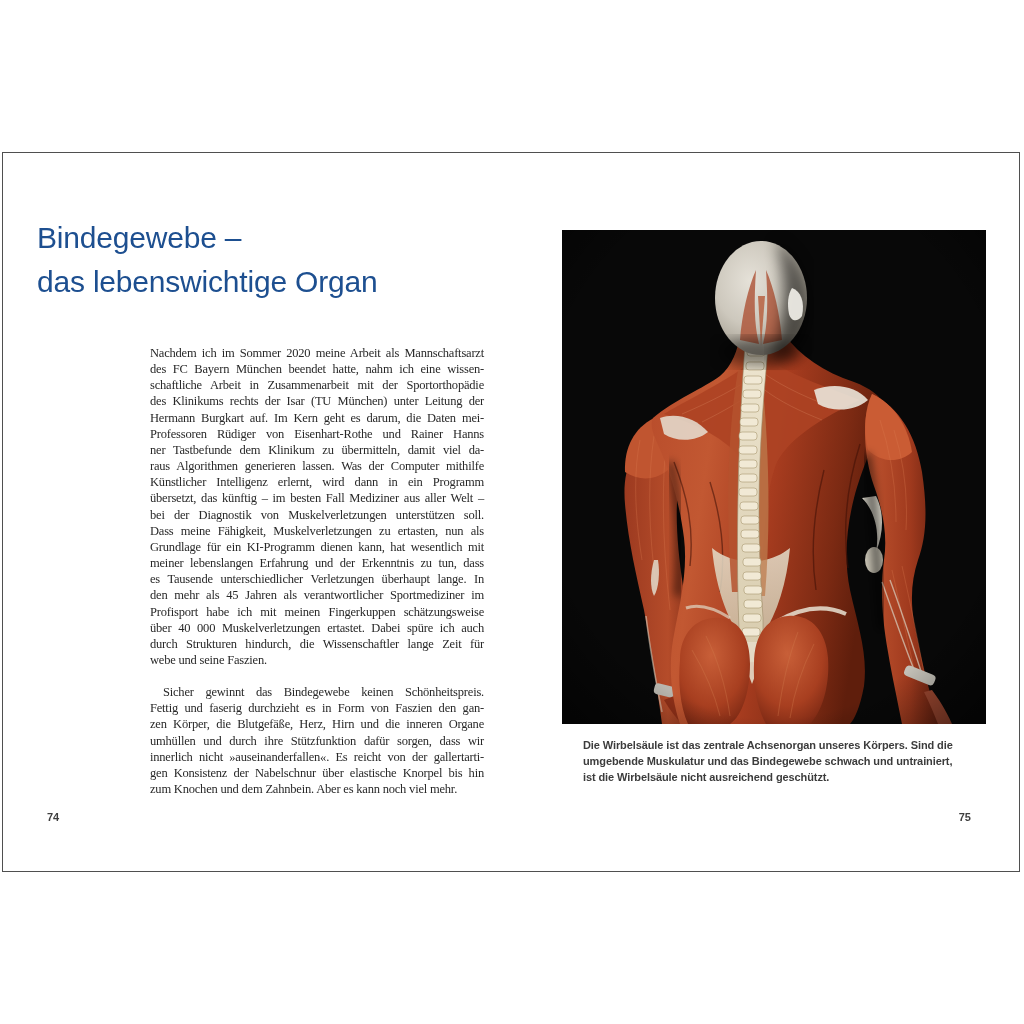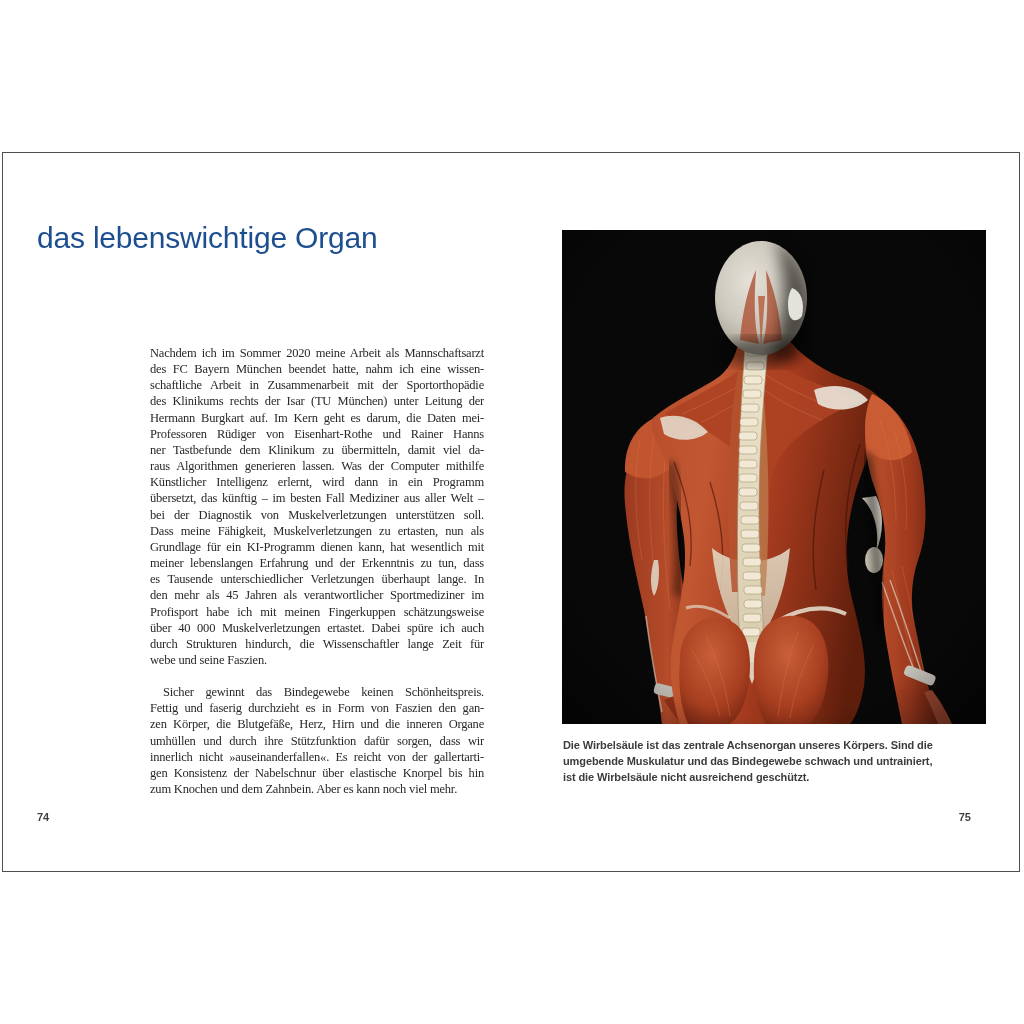--- a/index.html
+++ b/index.html
@@ -27,42 +27,43 @@
     color:#282828;
   }
   .para { margin:16px; }
   .para .tline { text-align:justify; text-align-last:justify; -moz-text-align-last:justify; }
   .para .tline:last-child { text-align:left; text-align-last:auto; -moz-text-align-last:auto; }
   .para.indent .tline:first-child { text-indent:13px; }
   .page-number {
     position:absolute; top:658px;
     font-size:11px; font-weight:700; color:#3f3f3f;
   }
-  .page-number.left-num { left:34px; }
+  .page-number.left-num { left:44px; }
   .page-number.right-num { right:48px; }
   
   .figure-wrap {
     position:absolute; left:559px; top:77px; width:424px; height:494px;
     background:#080808;
   }
   .figure-wrap svg { display:block; }
   .caption {
-    position:absolute; left:560px; top:584px; width:316px;
+    position:absolute; left:580px; top:584px; width:316px;
     font-family:"Liberation Sans", sans-serif;
     font-size:11px; line-height:16px; font-weight:700;
     color:#3c3c3c; letter-spacing:-0.1px;
   }
   .caption .cap-line { white-space:nowrap; }
 </style>
 </head>
 <body>
 
 <div class="spread">
 
   <div class="chapter-heading">
+    <span>Bindegewebe –</span>
     <span>das lebenswichtige Organ</span>
   </div>
 
   <div class="body-text">
       <div class="para">
         <div class="tline">Nachdem ich im Sommer 2020 meine Arbeit als Mannschaftsarzt</div>
         <div class="tline">des FC Bayern München beendet hatte, nahm ich eine wissen-</div>
         <div class="tline">schaftliche Arbeit in Zusammenarbeit mit der Sportorthopädie</div>
         <div class="tline">des Klinikums rechts der Isar (TU München) unter Leitung der</div>
         <div class="tline">Hermann Burgkart auf. Im Kern geht es darum, die Daten mei-</div>

